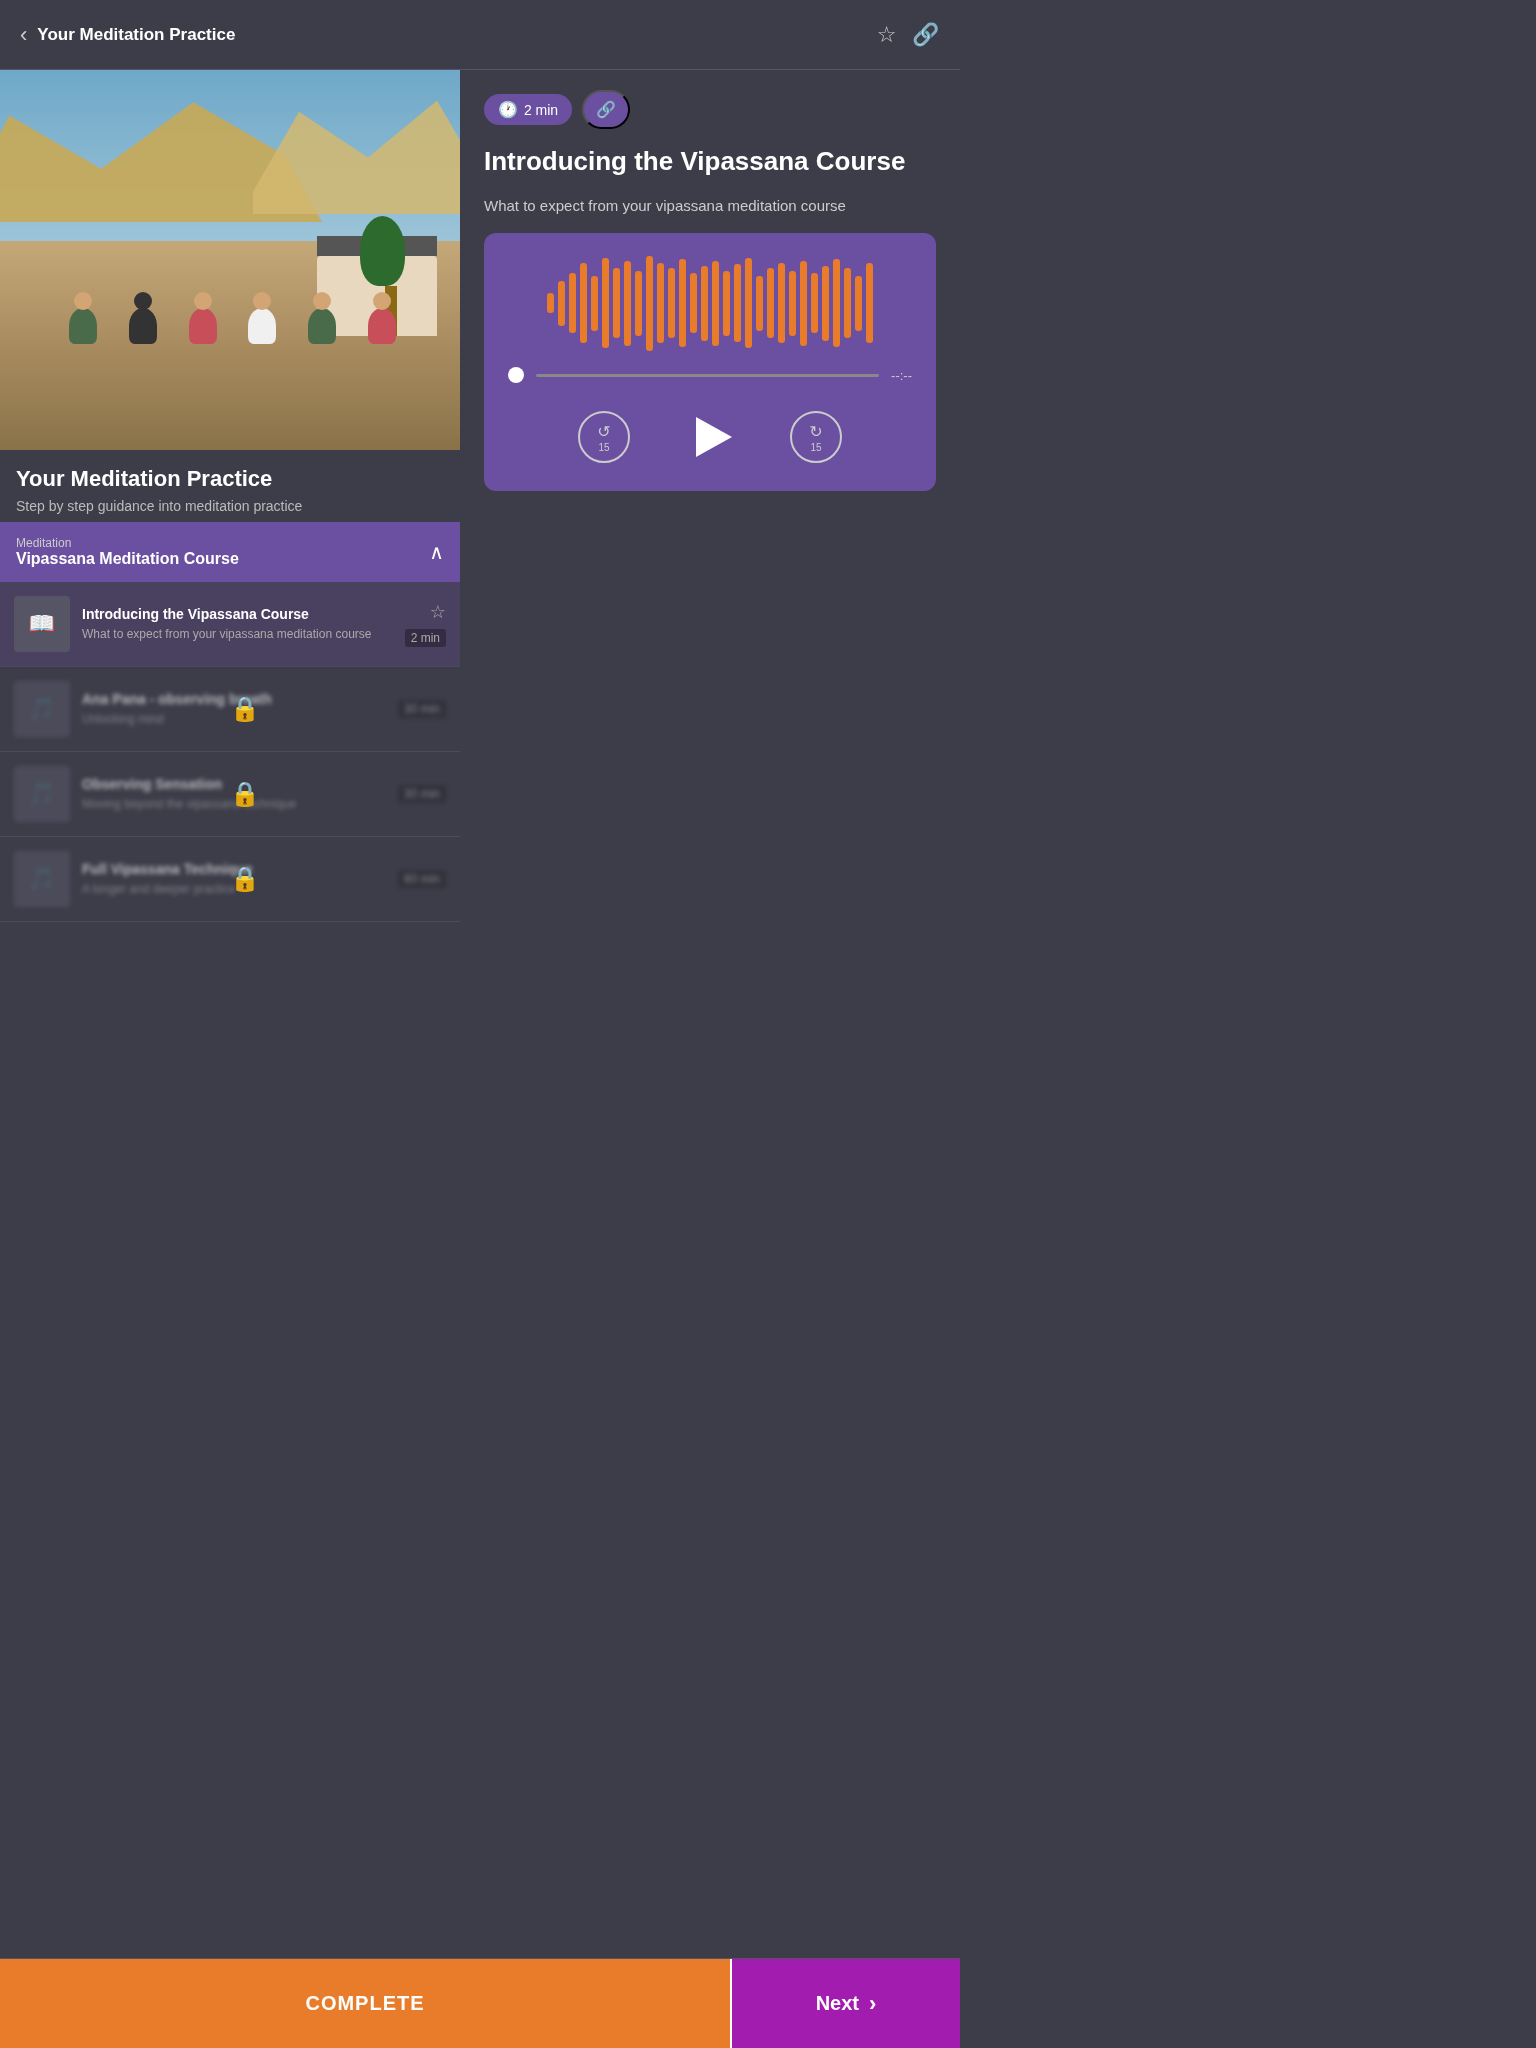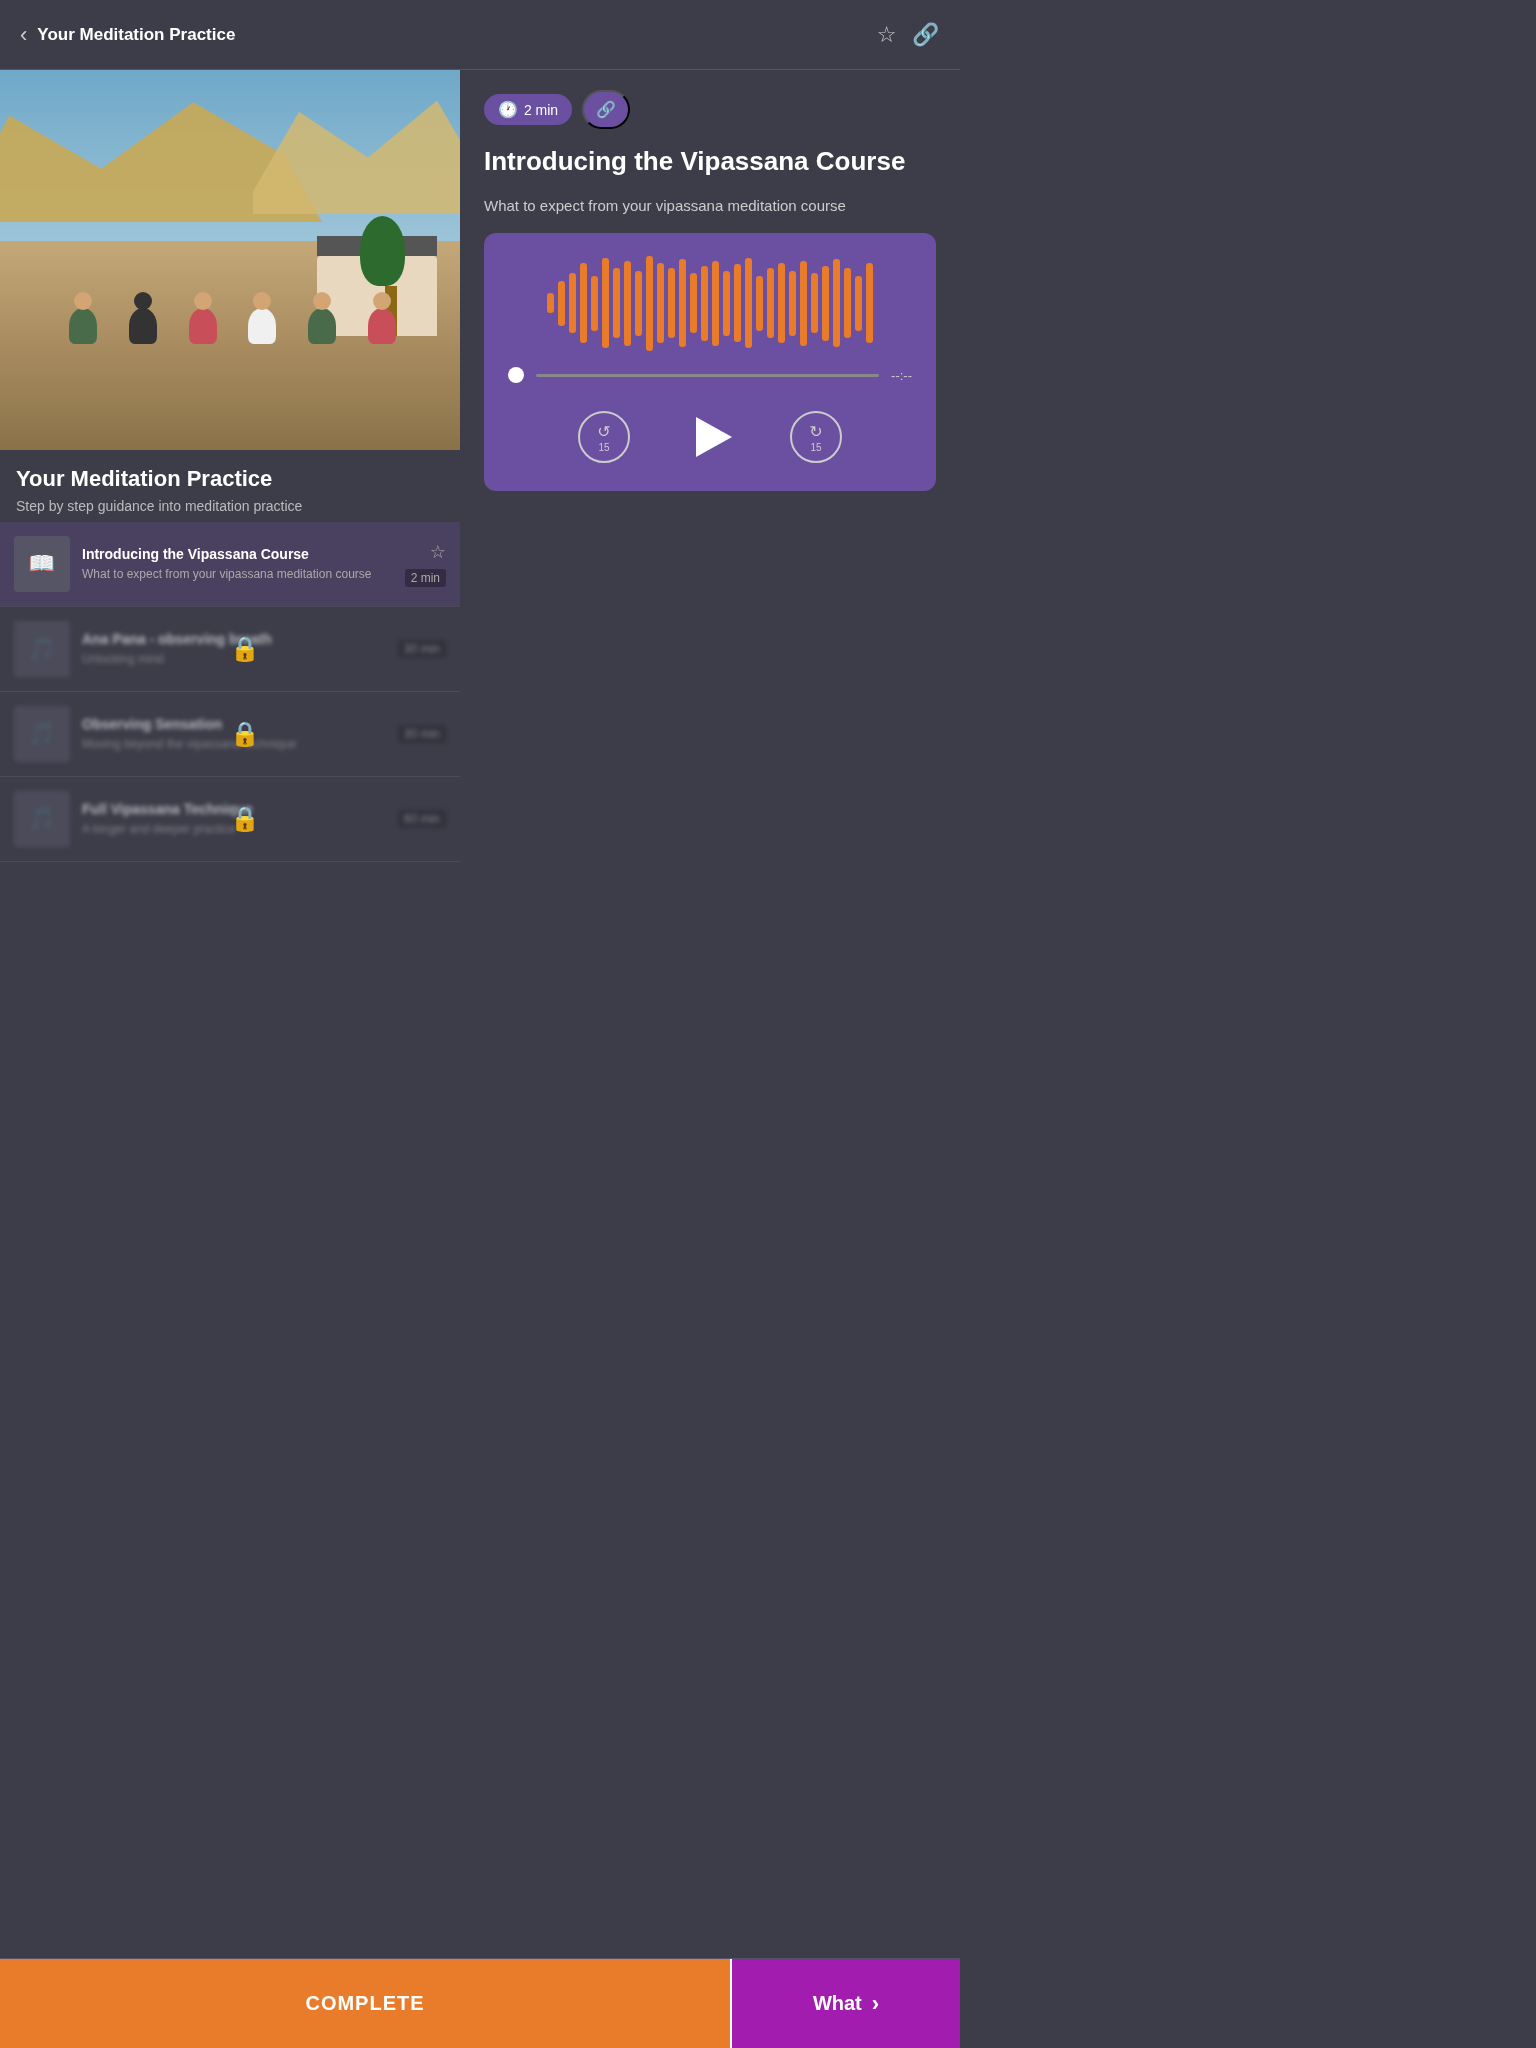--- a/index.html
+++ b/index.html
@@ -535,20 +535,27 @@
         </div>
       </div>
     </div>
 
     <div class="course-info">
       <div class="course-title-main">Your Meditation Practice</div>
       <div class="course-subtitle">Step by step guidance into meditation practice</div>
     </div>
 
     <div class="playlist-section">
+      <div class="playlist-header">
+        <div class="playlist-header-text">
+          <div class="playlist-category">Meditation</div>
+          <div class="playlist-name">Vipassana Meditation Course</div>
+        </div>
+        <span class="chevron-icon">∧</span>
+      </div>
 
       <div class="playlist-items">
 
         <div class="playlist-item active">
           <div class="playlist-item-thumb">📖</div>
           <div class="playlist-item-info">
             <div class="playlist-item-title">Introducing the Vipassana Course</div>
             <div class="playlist-item-desc">What to expect from your vipassana meditation course</div>
           </div>
           <div class="playlist-item-right">
@@ -669,16 +676,16 @@
       </div>
 
     </div>
 
   </div>
 </div>
 
 <div class="bottom-bar">
   <button class="complete-btn">COMPLETE</button>
   <button class="next-btn">
-    <span>What</span>
+    <span>Next</span>
     <span class="next-arrow">›</span>
   </button>
 </div>
 
 </body></html>

